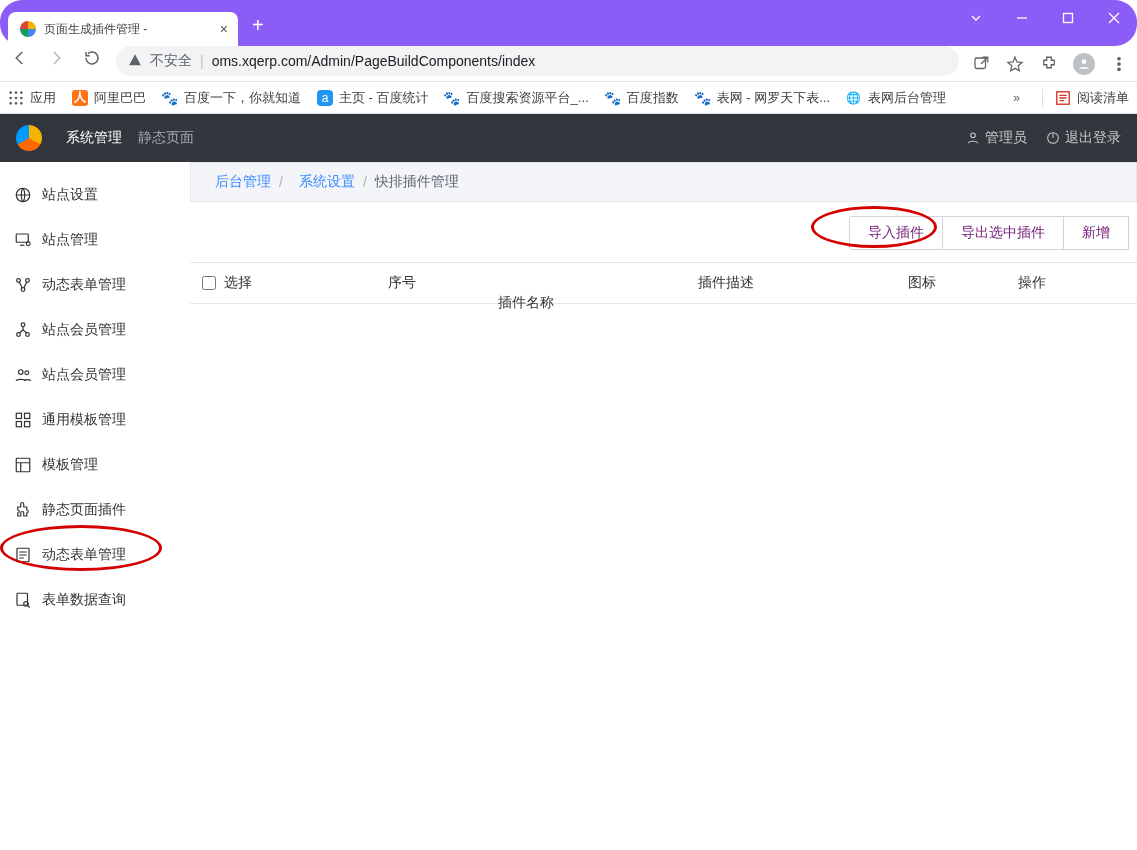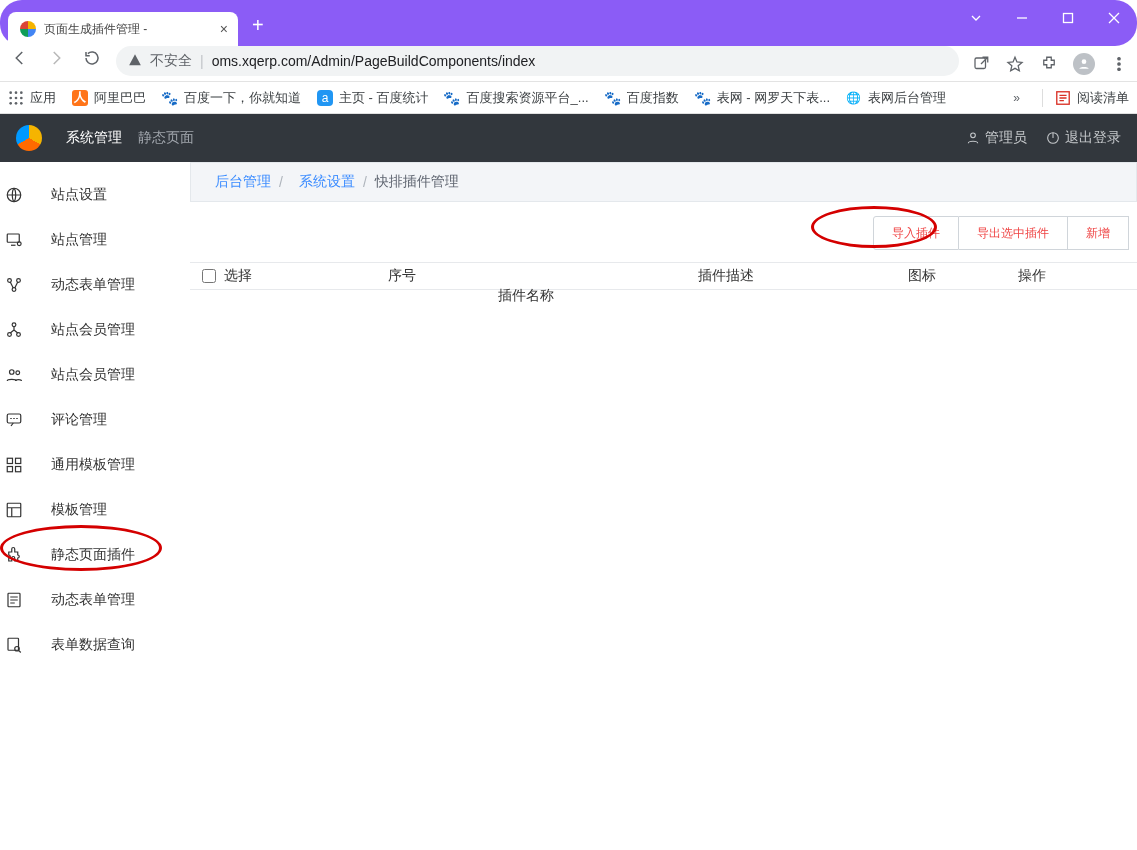--- a/index.html
+++ b/index.html
@@ -50,38 +50,38 @@
 .hdr-menu1 { color: #fff; font-weight: 500; margin-right: 16px; }
 .hdr-menu2 { color: #a0a5ac; }
 .hdr-spacer { flex: 1; }
 .hdr-right { display: flex; align-items: center; gap: 18px; color: #c6c9cc; font-size: 14px; }
 .hdr-right span{display:flex;align-items:center;gap:4px;cursor:pointer;}
 .hdr-right svg{width:16px;height:16px;stroke:#c6c9cc;fill:none;stroke-width:1.6;}
 
 
 .app-body { display: flex; height: calc(850px - 46px - 36px - 32px - 48px); }
 .sidebar { width: 190px; background: #fff; padding-top: 10px; }
-.side-item { display: flex; align-items: center; height: 45px; padding-left: 5px; color: #333; font-size: 14px; cursor: pointer; gap: 28px; position:relative;}
+.side-item { display: flex; align-items: center; height: 45px; padding-left: 14px; color: #333; font-size: 14px; cursor: pointer; gap: 10px; position:relative;}
 .side-item svg { width: 18px; height: 18px; stroke: #333; fill: none; stroke-width: 1.6; }
 .side-item.active { color: #333; }
 
 
 .main { flex: 1; background: #fff; position: relative; }
 .breadcrumb { background: #f3f5f8; border: 1px solid #e4e8ec; height: 40px; display: flex; align-items: center; padding: 0 16px; font-size: 14px; gap: 8px; }
 .breadcrumb a { color: #3b8cff; text-decoration: none; margin-left: 8px; }
 .breadcrumb .sep { color: #aeb4bb; }
 .breadcrumb .cur { color: #5f6570; }
 
 .btn-bar { display: flex; justify-content: flex-end; padding: 14px 8px 12px; gap: 0; }
-.btn { border: 1px solid #d0d5da; background: #fff; color: #ef4444; font-size: 12px; height: 34px; padding: 0 18px; cursor: pointer; display:flex;align-items:center;}
+.btn { border: 1px solid #d0d5da; background: #fff; color: #701a75; font-size: 14px; height: 34px; padding: 0 18px; cursor: pointer; display:flex;align-items:center;}
 .btn + .btn { border-left: none; }
 .btn:first-child{border-radius:3px 0 0 3px;}
 .btn:last-child{border-radius:0 3px 3px 0;}
 
-.table-head { display: flex; align-items: center; height: 28px; border-top: 1px solid #e7e9ec; border-bottom: 1px solid #e7e9ec; font-size: 14px; color: #333; font-weight: 500; padding: 0 4px; }
+.table-head { display: flex; align-items: center; height: 42px; border-top: 1px solid #e7e9ec; border-bottom: 1px solid #e7e9ec; font-size: 14px; color: #333; font-weight: 500; padding: 0 4px; }
 .th { padding: 0 8px; }
 .th.chk label{display:flex;align-items:center;gap:8px;}
 .th.chk input{width:14px;height:14px;}
 .th-seq{width:110px;margin-left:120px;}
 .th-name{width:200px;margin-top:39px;}
 .th-desc{width:210px;}
 .th-icon{width:110px;}
 .th-op{flex:1;}
 
 
@@ -297,28 +297,20 @@
       <svg viewBox="0 0 24 24">
           <circle cx="9" cy="8" r="3"></circle>
           <path d="M3 20c0-3 12-3 12 0"></path>
           <circle cx="17" cy="9" r="2.5"></circle>
           <path d="M14 20c0-2.5 8-2.5 8 0"></path>
         </svg>
       <span>站点会员管理</span>
     </div>
     <div class="side-item">
       <svg viewBox="0 0 24 24">
-          <rect x="3" y="4" width="18" height="12" rx="2"></rect>
-          <path d="M8 20l3-4"></path>
-          <path d="M7 10h2M11 10h2M15 10h2"></path>
-        </svg>
-      <span>评论管理</span>
-    </div>
-    <div class="side-item">
-      <svg viewBox="0 0 24 24">
           <rect x="3" y="3" width="7" height="7"></rect>
           <rect x="14" y="3" width="7" height="7"></rect>
           <rect x="3" y="14" width="7" height="7"></rect>
           <rect x="14" y="14" width="7" height="7"></rect>
         </svg>
       <span>通用模板管理</span>
     </div>
     <div class="side-item">
       <svg viewBox="0 0 24 24">
           <rect x="3" y="3" width="18" height="18" rx="1"></rect>

